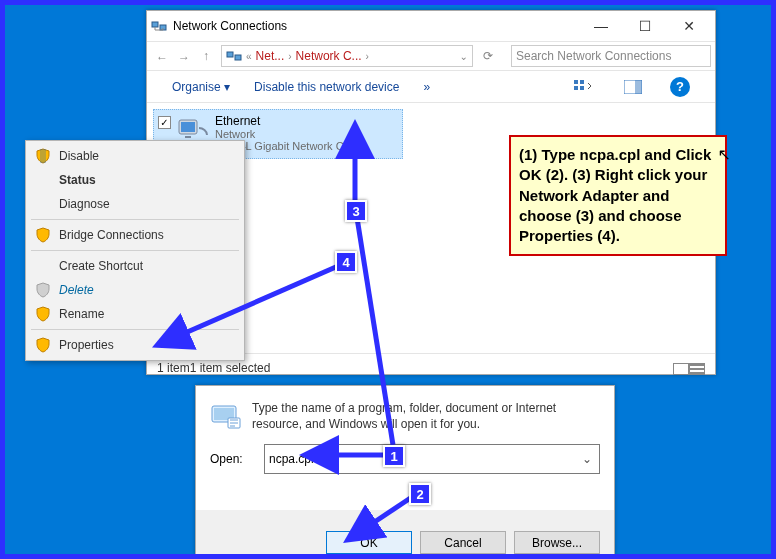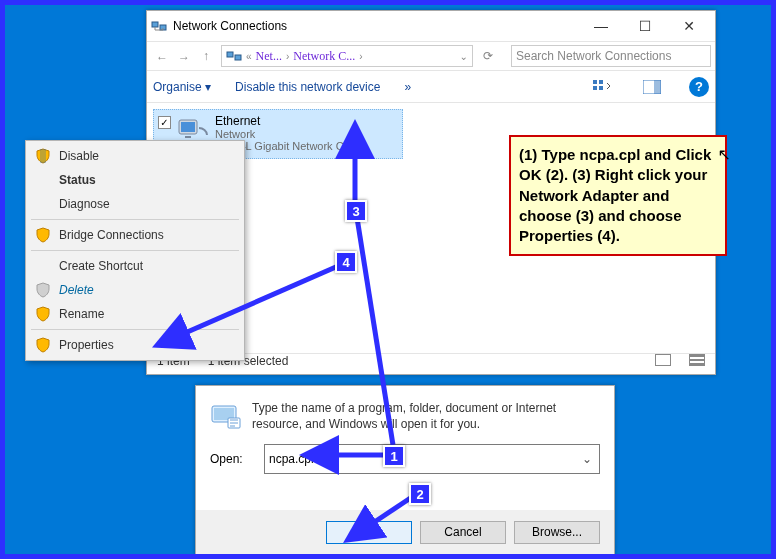--- a/index.html
+++ b/index.html
@@ -7,35 +7,35 @@
 
 
 .win-nc { position: absolute; left: 141px; top: 5px; width: 570px; height: 365px; background: #fff; border: 1px solid #aaa; box-shadow: 0 0 4px rgba(0,0,0,.3); }
 .win-nc .titlebar { height: 30px; display: flex; align-items: center; padding: 0 4px; font-size: 12px; }
 .win-nc .titlebar .ico { width: 16px; height: 16px; margin-right: 6px; }
 .win-nc .titlebar .title { flex: 1; }
 .win-nc .titlebar .wbtn { width: 44px; height: 28px; display: flex; align-items: center; justify-content: center; font-size: 14px; color: #333; }
 .win-nc .navbar { height: 30px; border-top: 1px solid #e5e5e5; border-bottom: 1px solid #e5e5e5; display: flex; align-items: center; padding: 0 4px; font-size: 12px; }
 .win-nc .navbar .navbtn { width: 22px; height: 22px; display: flex; align-items: center; justify-content: center; color: #888; border: 1px solid transparent; border-radius: 2px; }
 .win-nc .addr { flex: 1; height: 22px; border: 1px solid #ccc; margin: 0 4px; display: flex; align-items: center; padding: 0 4px; gap: 4px; overflow: hidden; white-space: nowrap; }
-.win-nc .addr .crumb { color: #6d28d9; font-family: Liberation Serif, serif; }
+.win-nc .addr .crumb { color: #b91c1c; }
 .win-nc .addr .sep { color: #888; font-size: 10px; }
 .win-nc .search { width: 200px; height: 22px; border: 1px solid #ccc; padding: 0 4px; display: flex; align-items: center; color: #888; margin-left: 12px; }
-.win-nc .cmdbar { height: 32px; border-bottom: 1px solid #e5e5e5; display: flex; align-items: center; padding: 0 6px; font-size: 12px; color: #16499a; gap: 24px; }
+.win-nc .cmdbar { height: 32px; border-bottom: 1px solid #e5e5e5; display: flex; align-items: center; padding: 0 25px; font-size: 12px; color: #16499a; gap: 24px; }
 .win-nc .cmdbar .spacer { flex: 1; }
 .win-nc .cmdbar .toolbtn { width: 26px; height: 22px; display: flex; align-items: center; justify-content: center; color: #333; }
 .win-nc .cmdbar .help { width: 20px; height: 20px; border-radius: 50%; background: #0078d7; color: #fff; font-weight: bold; display: flex; align-items: center; justify-content: center; font-size: 13px; }
 .win-nc .content { position: relative; height: 250px; padding: 6px; }
 .adapter { width: 250px; height: 50px; background: #cde8ff; border: 1px dotted #7ab5e8; display: flex; align-items: flex-start; padding: 4px; gap: 6px; font-size: 12px; }
 .adapter .chk { width: 13px; height: 13px; border: 1px solid #888; background: #fff; margin-top: 2px; display: flex; align-items: center; justify-content: center; font-size: 10px; }
 .adapter .aicon { width: 32px; height: 32px; }
 .adapter .atxt .l1 { color: #000; }
 .adapter .atxt .l2 { color: #6a6a6a; font-size: 11px; }
 .adapter .atxt .l3 { color: #6a6a6a; font-size: 11px; white-space: nowrap; overflow: hidden; text-overflow: ellipsis; width: 180px; }
-.win-nc .status { height: 22px; border-top: 1px solid #e5e5e5; display: flex; align-items: flex-start; padding: 0 10px; font-size: 12px; color: #333; gap: 18px; }
+.win-nc .status { height: 22px; border-top: 1px solid #e5e5e5; display: flex; align-items: flex-end; padding: 0 10px; font-size: 12px; color: #333; }
 .win-nc .status .spacer { flex: 1; }
 .viewmode { width: 16px; height: 12px; border: 1px solid #888; }
 
 
 .instr { position: absolute; right: 44px; top: 130px; width: 218px; background: #ffffcc; border: 2px solid #cc0000; padding: 8px; font-size: 15px; font-weight: bold; line-height: 1.35; }
 
 
 .ctx { position: absolute; left: 20px; top: 135px; width: 220px; background: #f2f2f2; border: 1px solid #b5b5b5; box-shadow: 2px 2px 6px rgba(0,0,0,.3); padding: 3px; }
 .ctx .mi { height: 24px; display: flex; align-items: center; font-size: 12px; padding-left: 30px; position: relative; color: #333; }
 .ctx .mi.bold { font-weight: bold; }
@@ -45,21 +45,21 @@
 
 
 .win-run { position: absolute; left: 190px; top: 380px; width: 420px; height: 170px; background: #fff; border: 1px solid #aaa; box-shadow: 0 0 4px rgba(0,0,0,.3); font-size: 12px; }
 .win-run .body { padding: 14px 14px 8px 14px; display: flex; gap: 10px; }
 .win-run .ricon { width: 32px; height: 32px; flex-shrink: 0; }
 .win-run .desc { color: #333; line-height: 1.35; }
 .win-run .openrow { display: flex; align-items: center; padding: 4px 14px; gap: 10px; }
 .win-run .openrow label { width: 44px; }
 .win-run .openrow .field { flex: 1; height: 30px; border: 1px solid #7a7a7a; padding: 0 4px; display: flex; align-items: center; background: #fff; }
 .win-run .openrow .dd { width: 16px; text-align: center; color: #555; }
-.win-run .btnrow { background: #f0f0f0; height: 44px; display: flex; align-items: center; justify-content: flex-end; gap: 8px; padding: 0 14px; position: absolute; bottom: 0; left: 0; right: 0; }
+.win-run .btnrow { background: #f0f0f0; height: 44px; display: flex; align-items: flex-end; justify-content: flex-end; gap: 8px; padding: 0 14px; position: absolute; bottom: 0; left: 0; right: 0; }
 .win-run .btnrow .btn { width: 86px; height: 23px; border: 1px solid #adadad; background: #e1e1e1; display: flex; align-items: center; justify-content: center; font-size: 12px; }
 .win-run .btnrow .btn.def { border: 1px solid #0078d7; background: #e5f1fb; }
 
 
 .marker { position: absolute; width: 22px; height: 22px; background: #2e2eff; border: 2px solid #fff; color: #fff; font-weight: bold; display: flex; align-items: center; justify-content: center; font-size: 13px; box-shadow: 0 0 3px rgba(0,0,0,.5); z-index: 50; }
 svg.arrows { position: absolute; left: 0; top: 0; width: 776px; height: 559px; pointer-events: none; z-index: 40; }
 
 
 .shield svg, .ico svg, .aicon svg, .ricon svg { width: 100%; height: 100%; }
 

